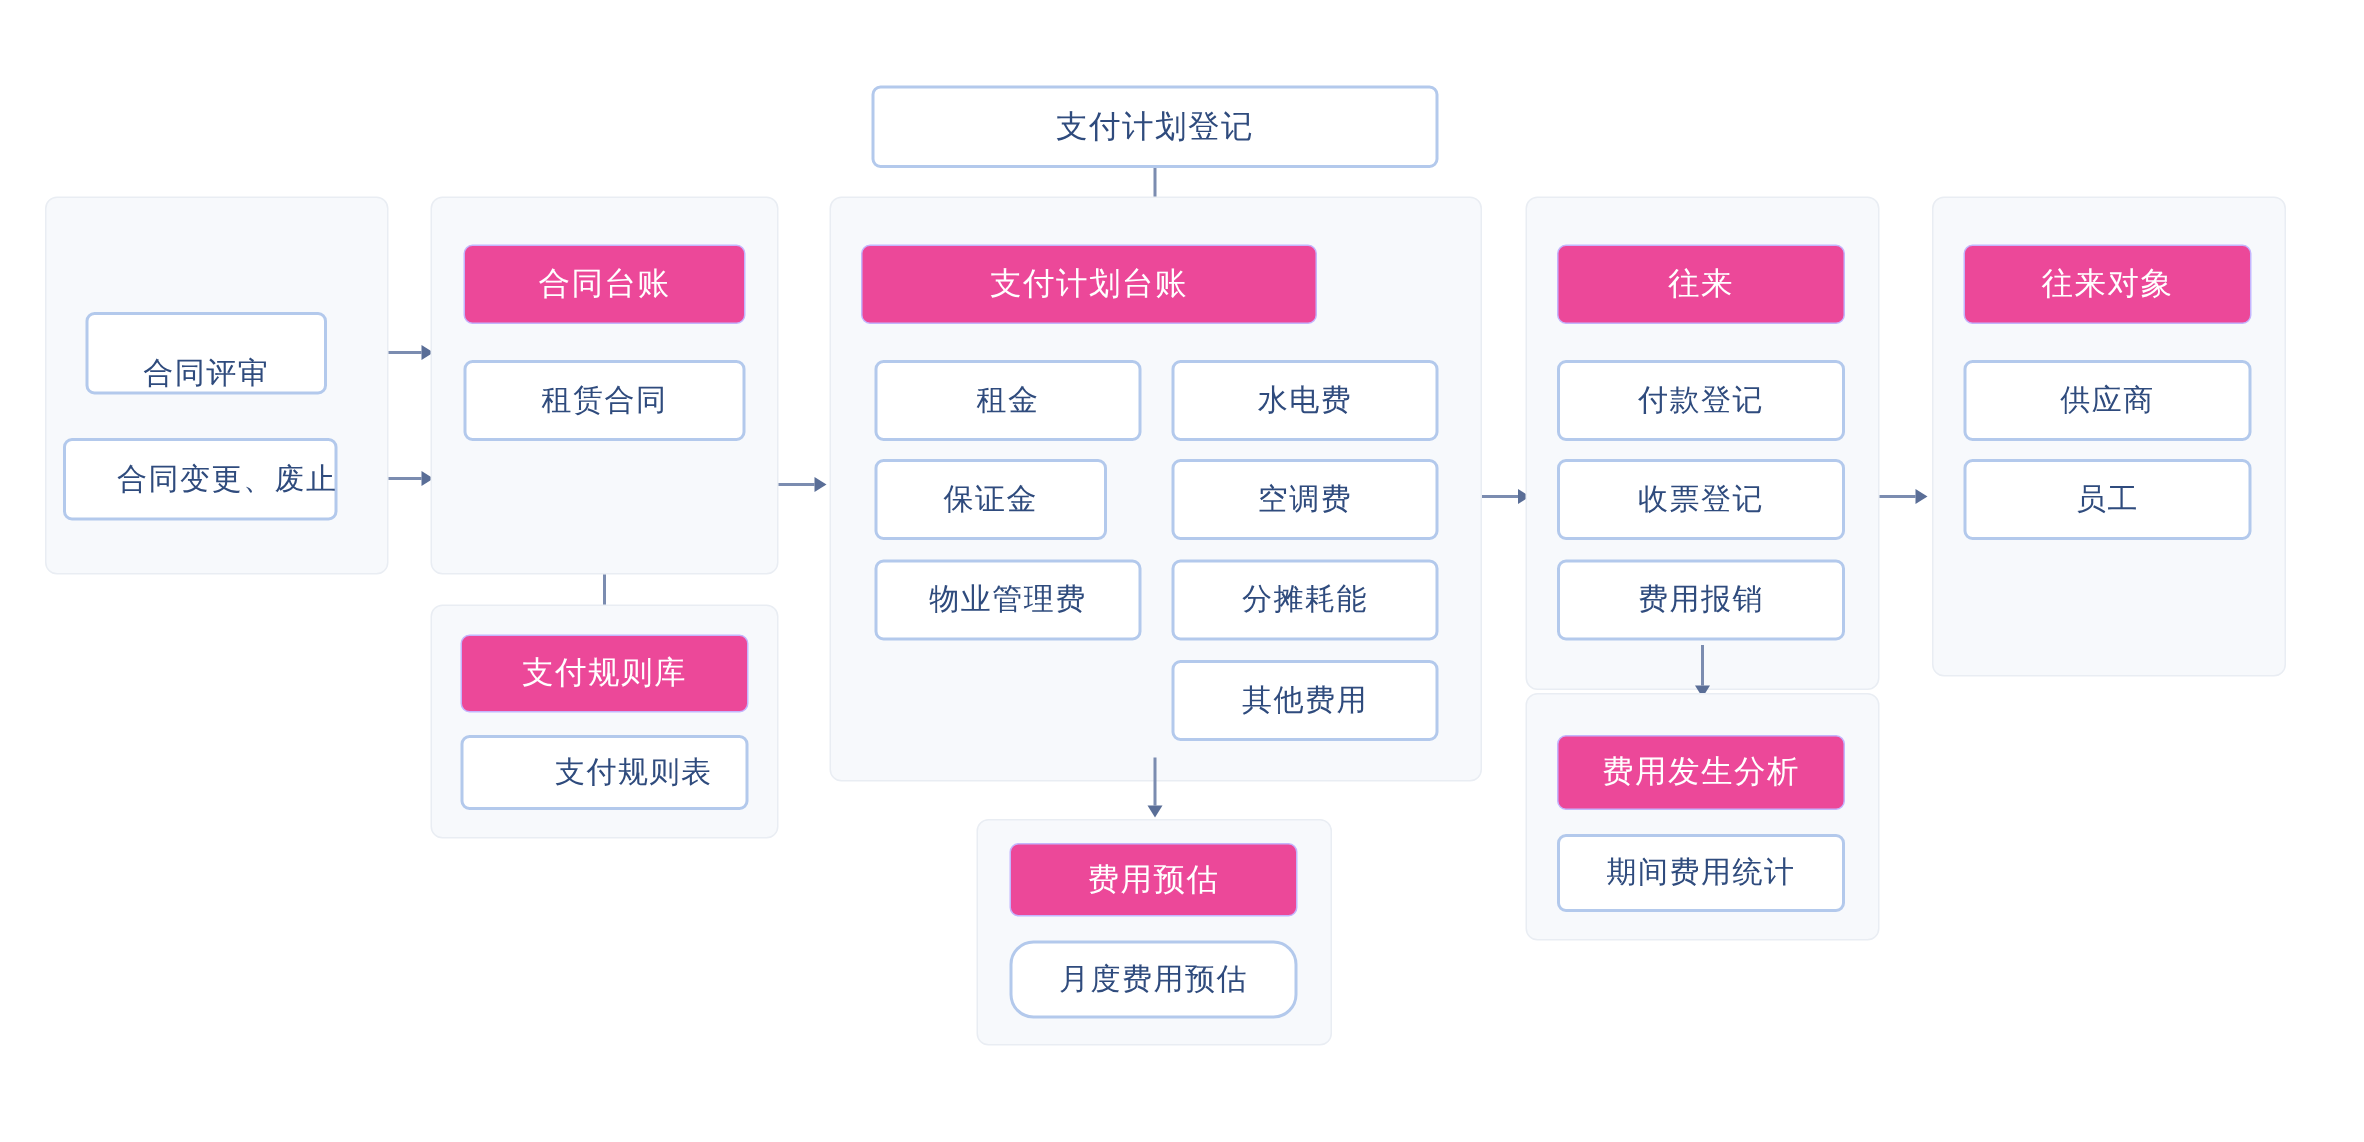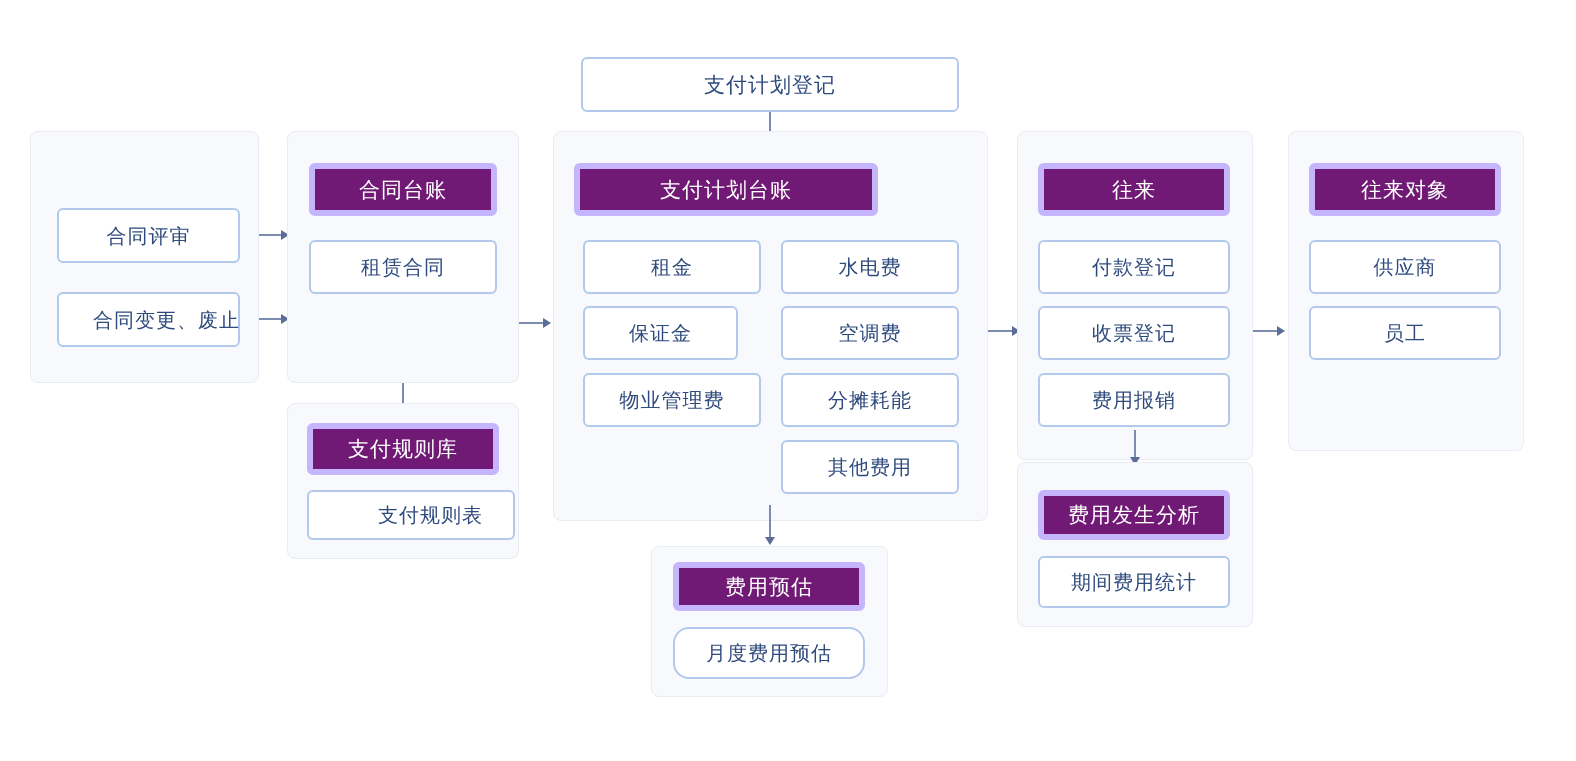--- a/index.html
+++ b/index.html
@@ -33,22 +33,22 @@
     box-sizing: border-box;
     display: flex;
     align-items: center;
     justify-content: center;
     border-radius: 6px;
     text-align: center;
     line-height: 1.2;
     white-space: nowrap;
   }
   .card.header {
-    background: #701a75;
-    border: 6px solid #c4b5fd;
+    background: #ec4899;
+    border: 1px solid #c4b5fd;
     color: #ffffff;
     font-size: 21px;
     letter-spacing: 1px;
   }
   .card.leaf {
     background: #ffffff;
     border: 2px solid #b3c9ec;
     color: #2f4b7d;
     font-size: 20px;
     letter-spacing: 1px;
@@ -83,25 +83,25 @@
     border-top: 8px solid #5a6e97;
   }
 </style>
 </head>
 <body>
 
 <div id="canvas">
 
   <div class="panel" style="left:30px; top:131px; width:229px; height:252px;"></div>
 
-  <div class="card leaf" style="left:57px; top:208px; width:183px; height:55px;">
+  <div class="card leaf" style="left:57px; top:208px; width:161px; height:55px;align-items:flex-end;">
     <span>合同评审</span>
   </div>
 
-  <div class="card leaf" style="left:57px; top:292px; width:183px; height:55px;padding-left:36px;">
+  <div class="card leaf" style="left:42px; top:292px; width:183px; height:55px;padding-left:36px;">
     <span>合同变更、废止</span>
   </div>
 
   <div class="h-line" style="left:259px; top:234px; width:22px;"></div>
   <div class="arrow-right" style="left:281px; top:230px;"></div>
 
   <div class="h-line" style="left:259px; top:318px; width:22px;"></div>
   <div class="arrow-right" style="left:281px; top:314px;"></div>
 
   <div class="panel" style="left:287px; top:131px; width:232px; height:252px;"></div>
@@ -119,21 +119,21 @@
 
   <div class="h-line" style="left:519px; top:322px; width:24px;"></div>
   <div class="arrow-right" style="left:543px; top:318px;"></div>
 
   <div class="panel" style="left:287px; top:403px; width:232px; height:156px;"></div>
 
   <div class="card header" style="left:307px; top:423px; width:192px; height:52px;">
     <span>支付规则库</span>
   </div>
 
-  <div class="card leaf" style="left:307px; top:490px; width:208px; height:50px;padding-left:39px;">
+  <div class="card leaf" style="left:307px; top:490px; width:192px; height:50px;padding-left:39px;">
     <span>支付规则表</span>
   </div>
 
   <div class="card leaf wide-title" style="left:581px; top:57px; width:378px; height:55px;">
     <span>支付计划登记</span>
   </div>
 
   <div class="v-line" style="left:769px; top:112px; width:2px; height:27px;"></div>
   <div class="arrow-down" style="left:765px; top:139px;"></div>
 

